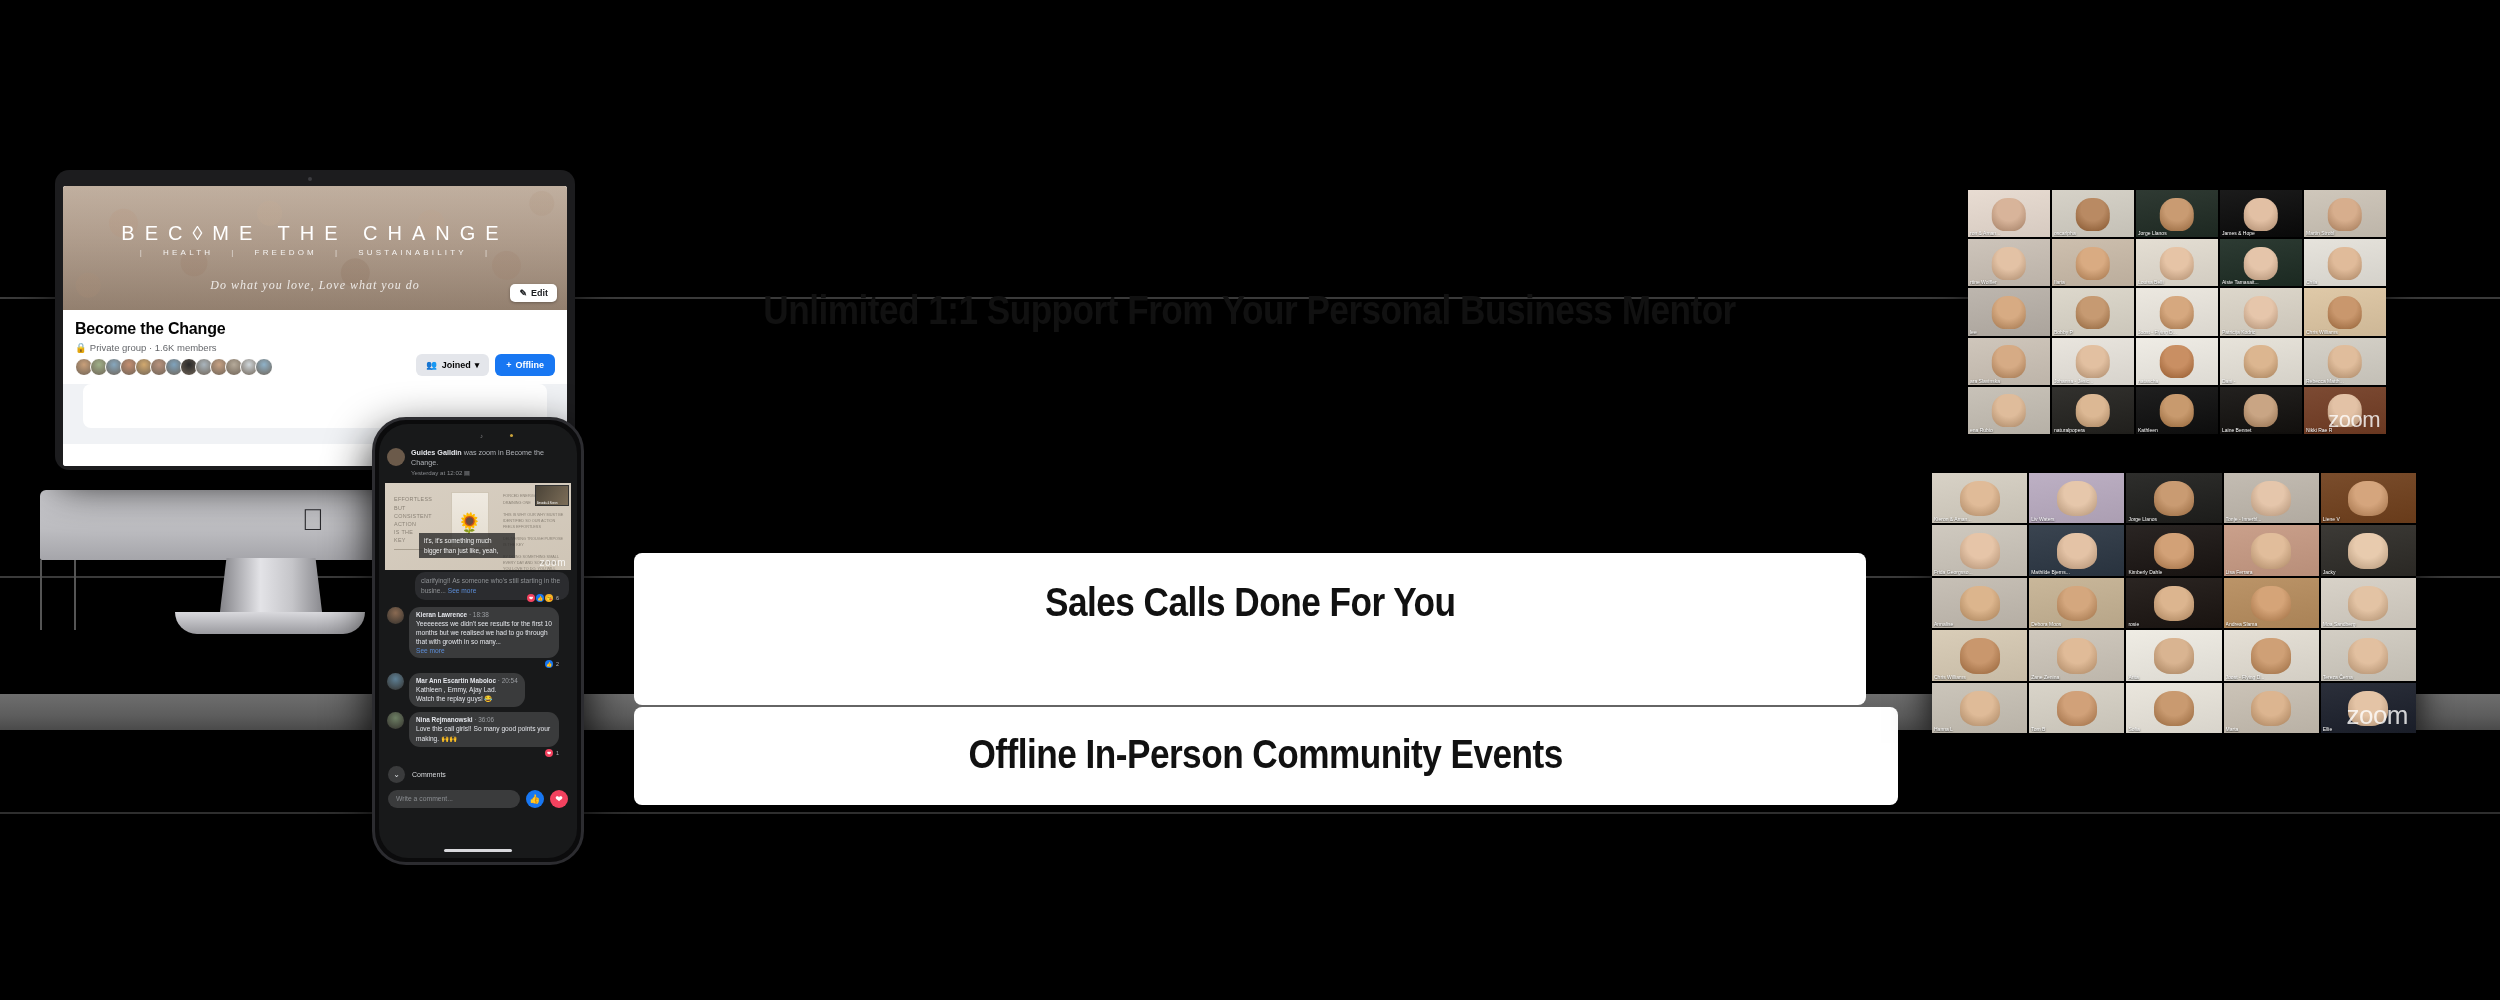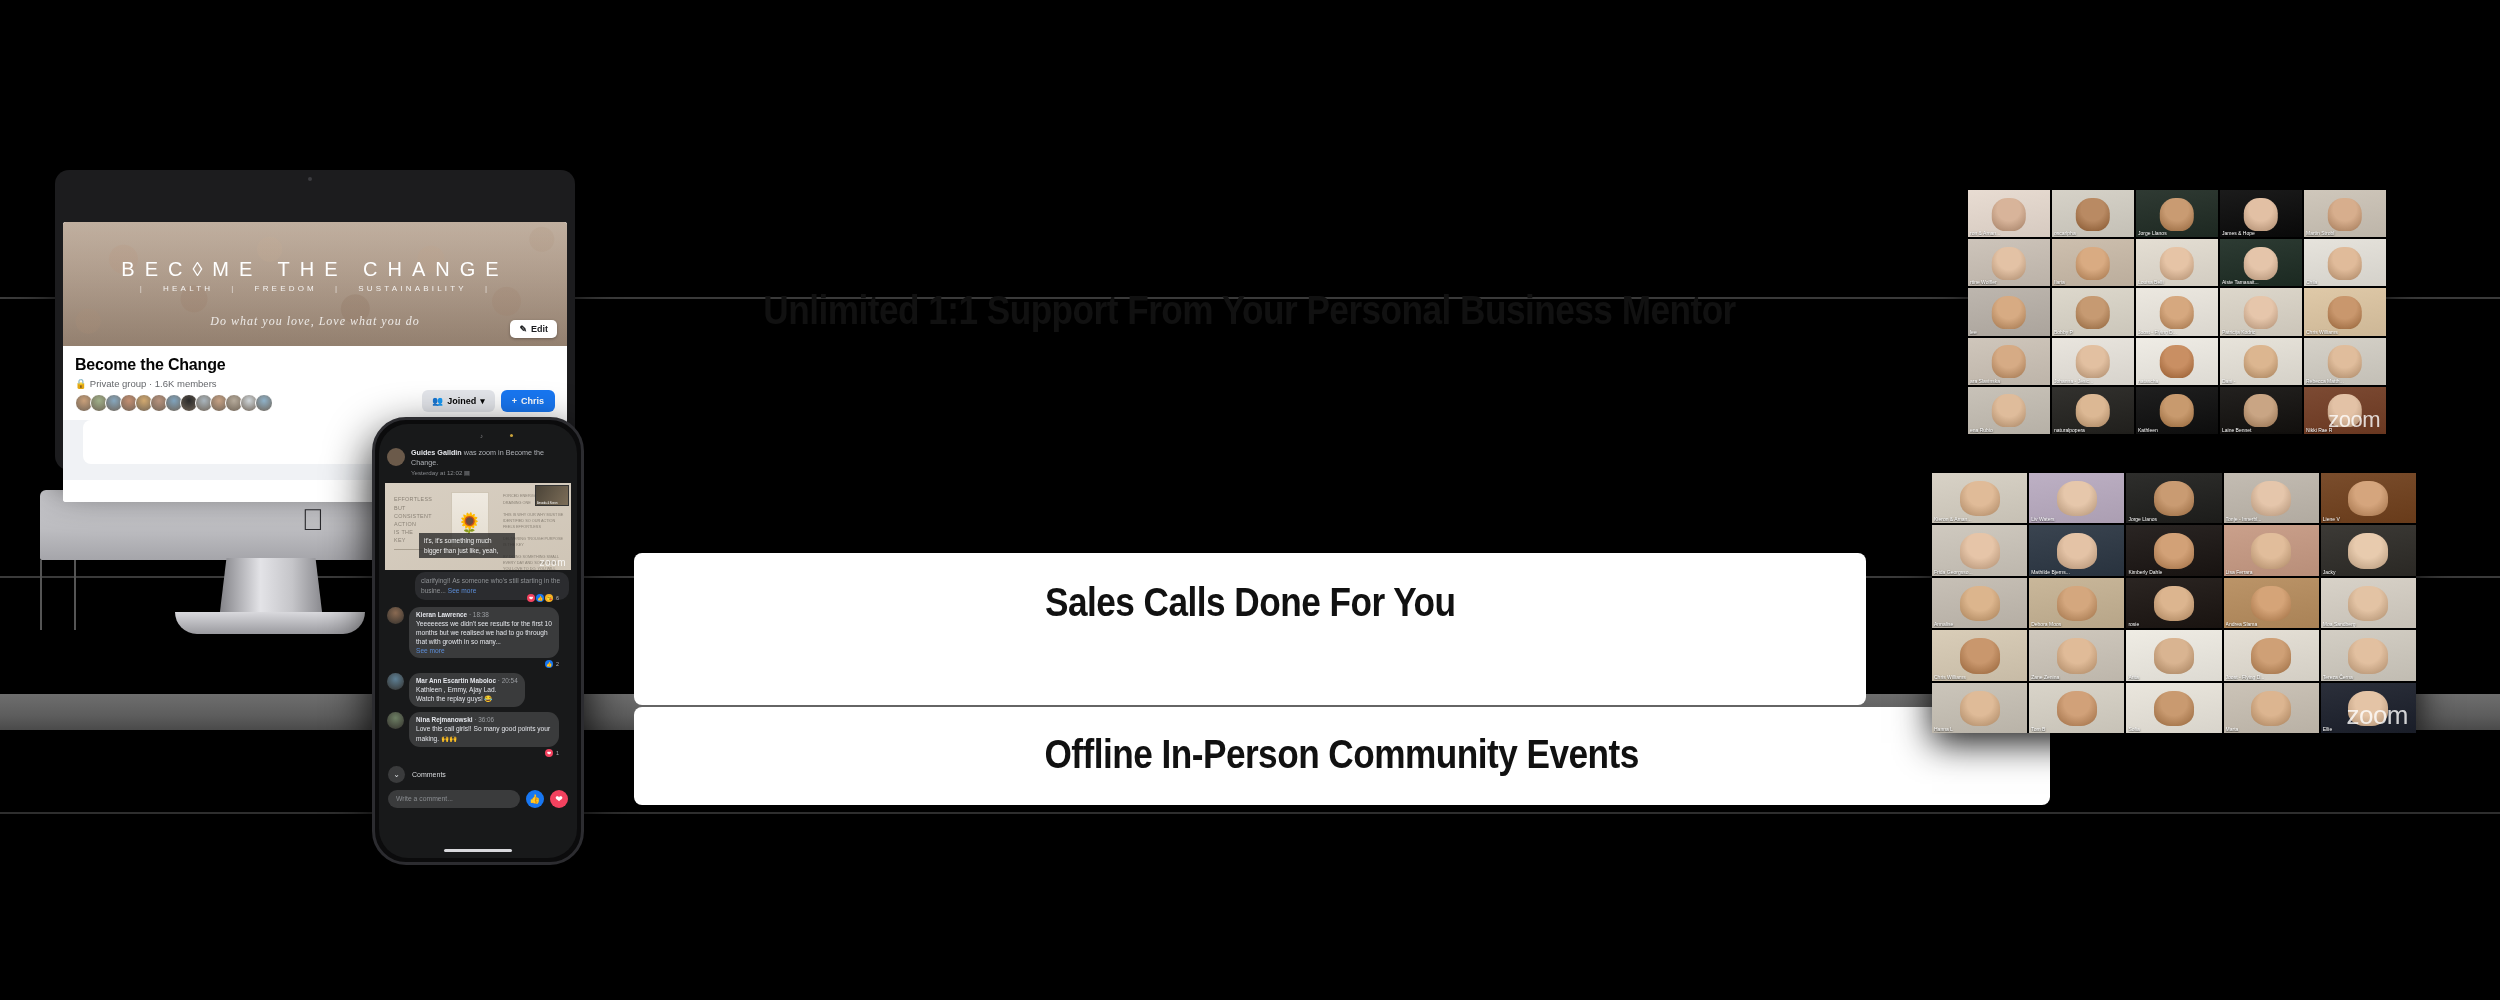--- a/index.html
+++ b/index.html
@@ -26,21 +26,21 @@
     position:absolute; left:0; top:0; width:520px; height:300px;
     background:#1c1c1e; border-radius:14px;
     box-shadow:0 14px 40px rgba(0,0,0,.9);
   }
   .imac-cam {
     position:absolute; left:253px; top:7px; width:4px; height:4px;
     border-radius:50%; background:#3c3c40;
   }
   .imac-screen {
     position:absolute; left:8px; top:16px; width:504px; height:280px;
-    background:#fff; overflow:hidden; border-radius:3px;margin-top:36px;
+    background:#fff; overflow:hidden; border-radius:3px;
   }
   
   .silver-slab {
     position:absolute; left:40px; top:490px; width:470px; height:70px;
     background:linear-gradient(180deg,#c9c9cd 0%, #bdbdc1 55%, #a5a5aa 100%);
     border-radius:6px 6px 2px 2px;
   }
   .apple-logo {
     position:absolute; left:300px; top:505px; width:26px; height:30px;
     color:#2a2a2e; font-size:30px; line-height:30px; text-align:center;
@@ -210,21 +210,21 @@
     font-family:"Liberation Sans", sans-serif;
     transform:scaleX(.88); transform-origin:center;
   }
   #panel1 { left:634px; top:128px; width:1232px; height:258px; }
   #panel1 .panel-label { margin-top:45px; }
   #panel2 { left:634px; top:290px; width:1232px; height:96px; background:transparent; }
   #panel3 { left:634px; top:415px; width:1232px; height:100px; }
   #panel3 .panel-label { margin-top:28px; }
   #panel4 { left:634px; top:553px; width:1232px; height:152px; }
   #panel4 .panel-label { margin-top:29px; }
-  #panel5 { left:634px; top:707px; width:1416px; height:98px; }
+  #panel5 { left:634px; top:707px; width:1264px; height:98px; }
   #panel5 .panel-label { margin-top:27px; }
 
   
   .zgrid {
     position:absolute; display:grid; gap:2px; background:#000;
     box-shadow:0 10px 34px rgba(0,0,0,.9); overflow:hidden;
   }
   #zoom1 { left:1968px; top:190px; width:418px; height:244px;
            grid-template-columns:repeat(5,1fr); grid-template-rows:repeat(5,1fr); }
   #zoom2 { left:1932px; top:473px; width:484px; height:260px;
@@ -306,21 +306,21 @@
               </div>
 
             <div class="fb-actions">
               <div class="btn-joined">
                 <span>👥</span>
                 <span>Joined</span>
                 <span>▾</span>
               </div>
               <div class="btn-invite">
                 <span>+</span>
-                <span>Chris</span>
+                <span>Offline</span>
               </div>
             </div>
           </div>
 
           <div class="fb-feed">
             <div class="fb-card"></div>
           </div>
         </div>
 
       </div>

